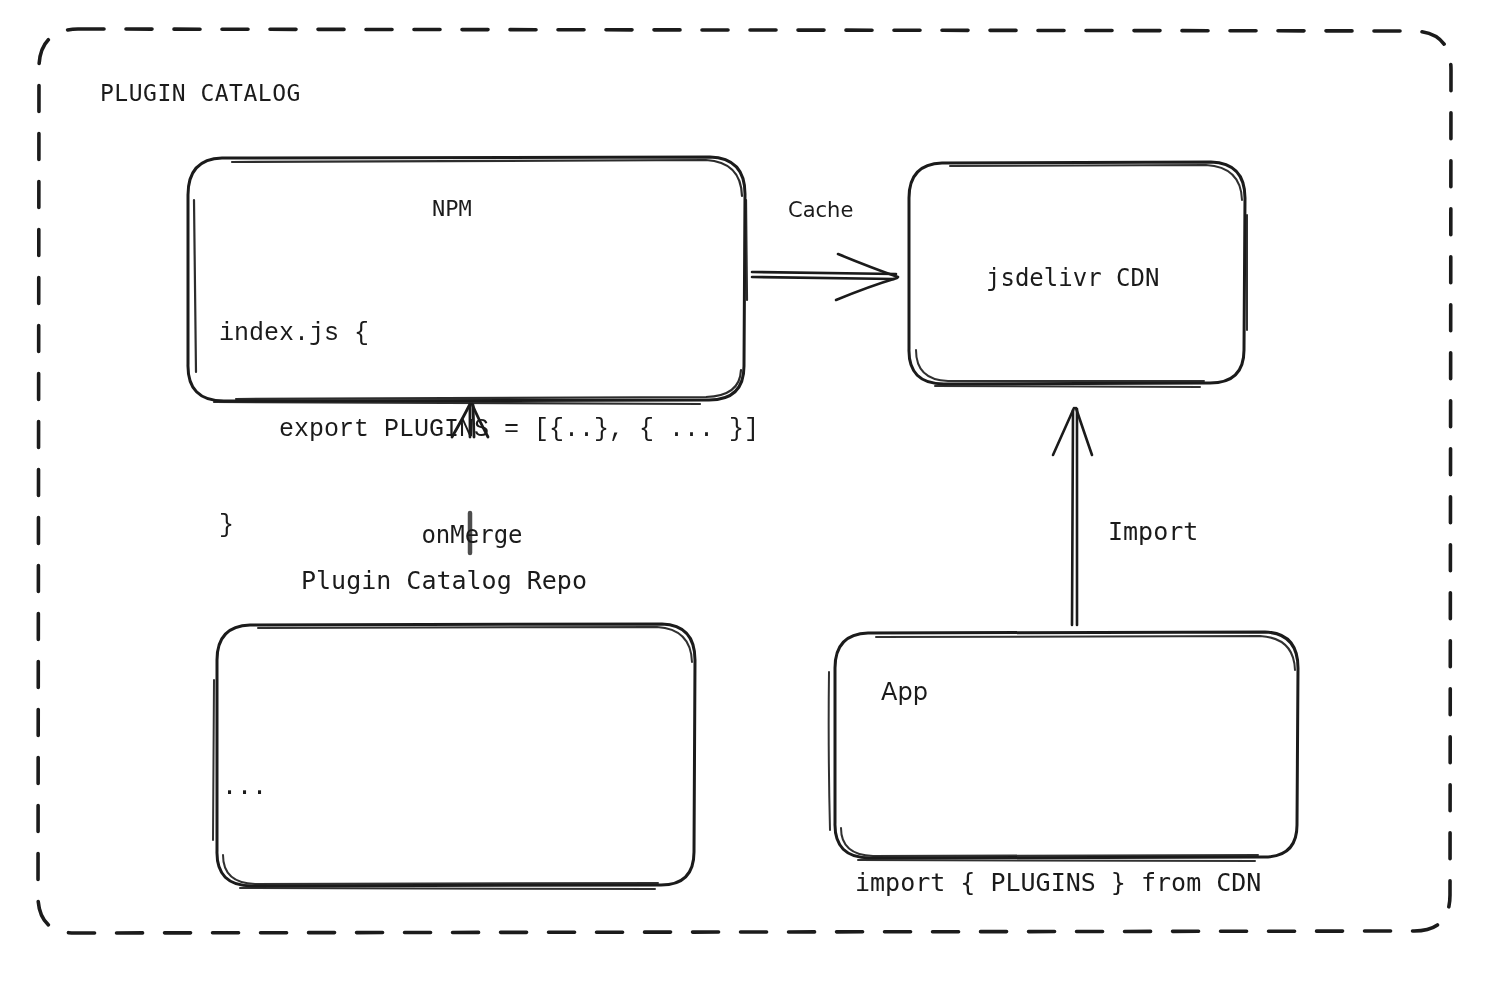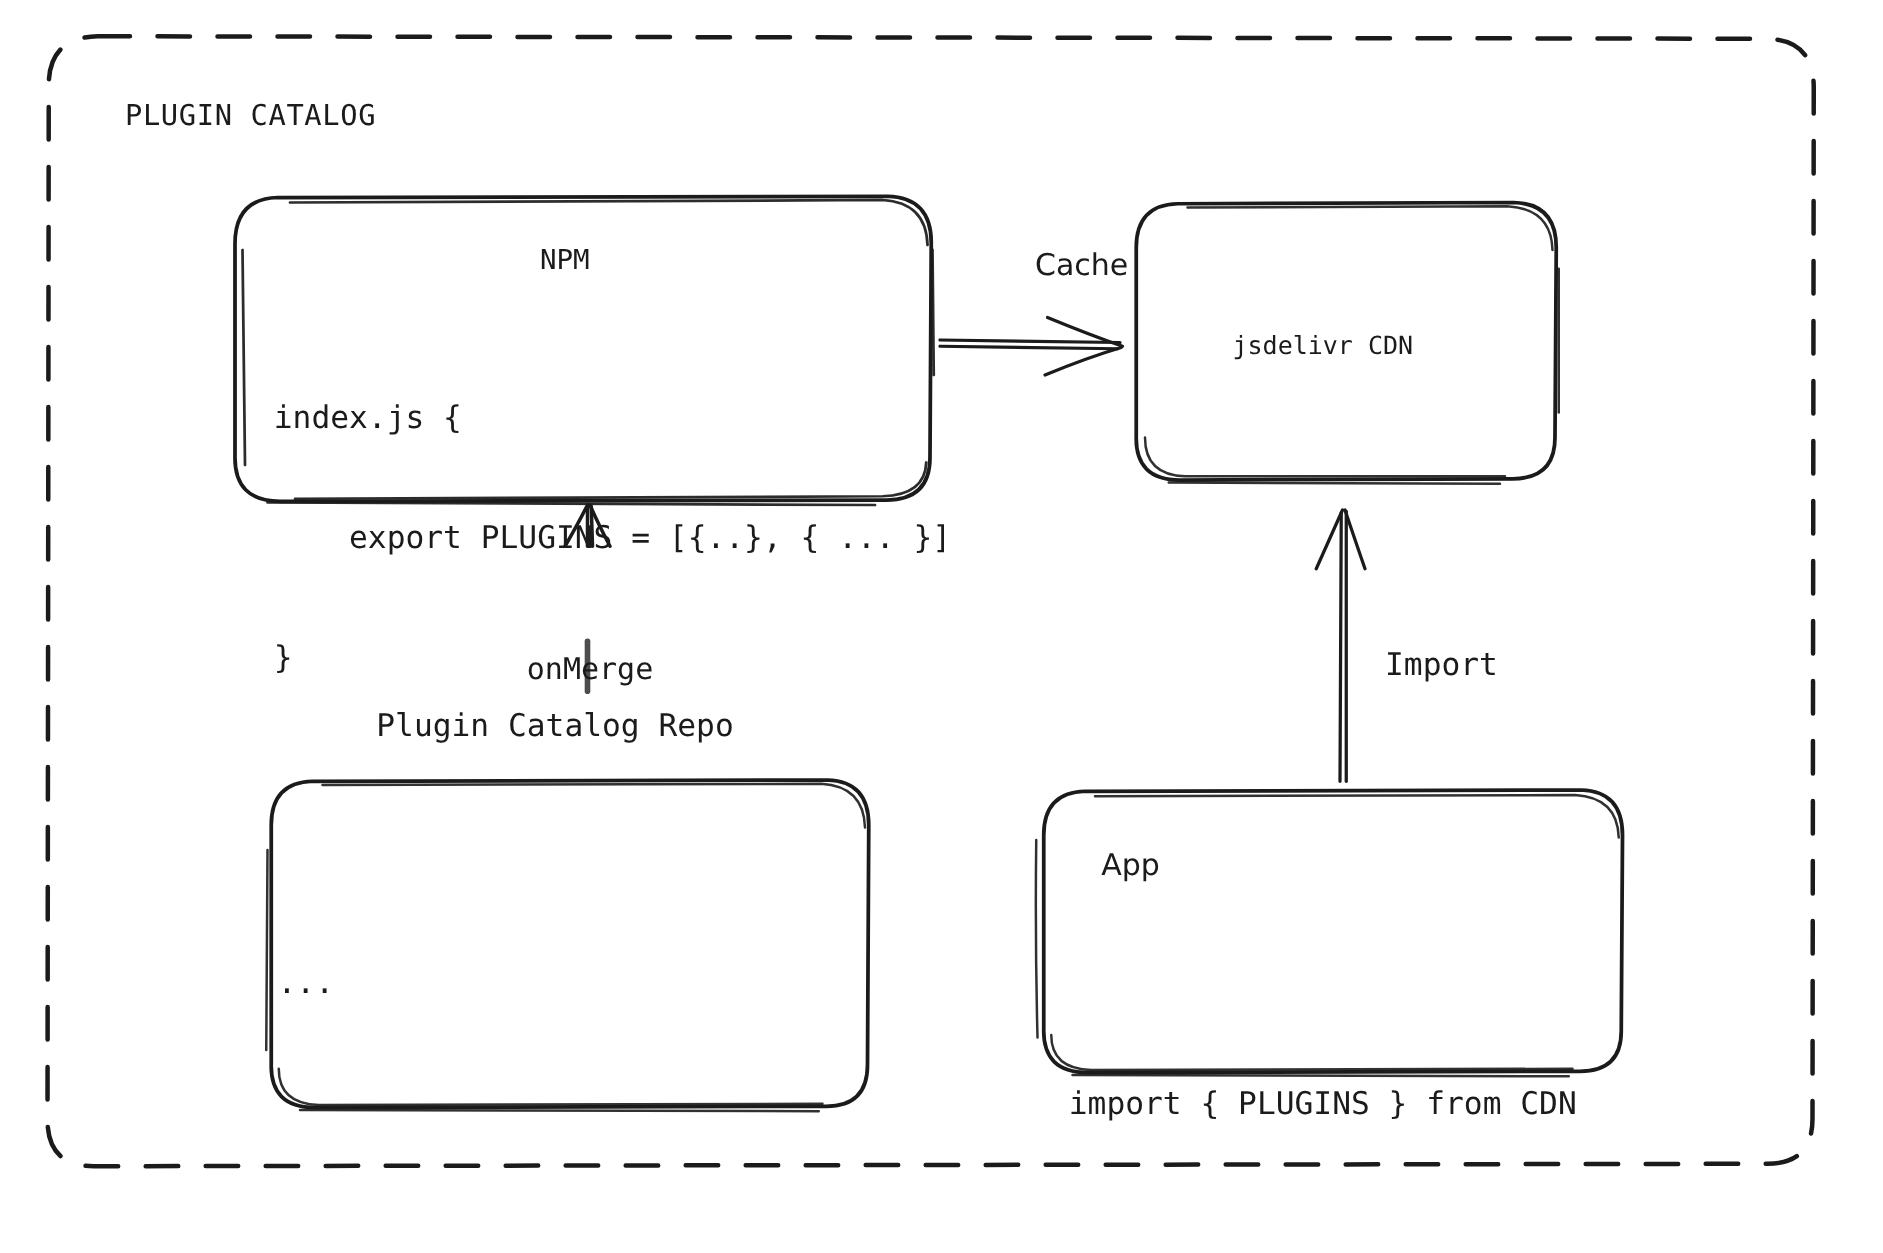--- a/index.html
+++ b/index.html
@@ -44,35 +44,35 @@
   #npm-title {
     left: 432px;
     top: 198px;
     font-size: 22px;
   }
   #npm-code {
     left: 219px;
     top: 254px;
     font-size: 25px;
     line-height: 32px;
+    font-family: Liberation Mono, monospace;
   }
 
   
   #cdn-title {
     left: 986px;
     top: 266px;
-    font-size: 20px;
+    font-size: 24px;
   }
 
   
   #cache-label {
     left: 788px;
     top: 200px;
-    font-size: 24px;
-    margin-left: 40px;
+    font-size: 21px;
   }
 
   
   #webpack-label {
     left: 372px;
     top: 448px;
     font-size: 24px;
     line-height: 35px;
     text-align: center;
     width: 200px;

